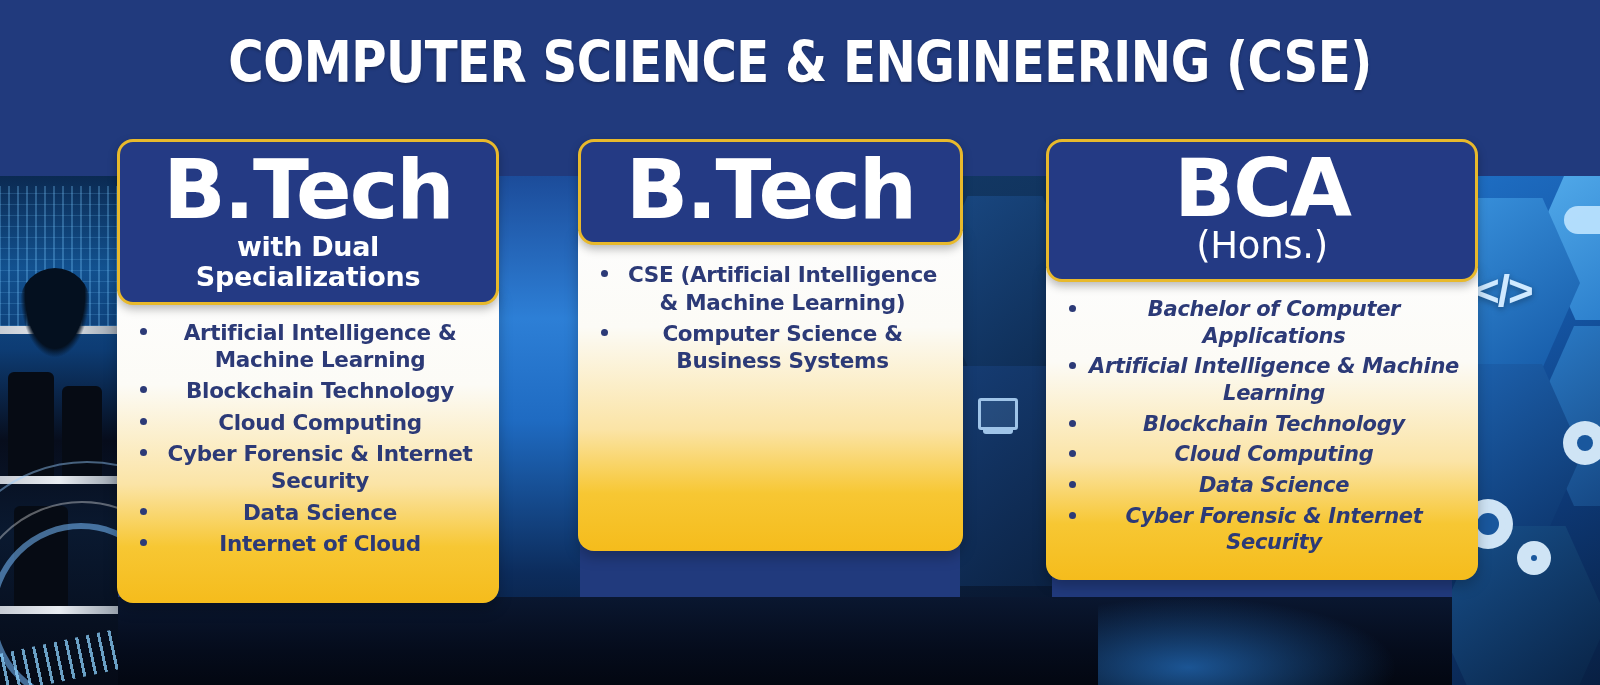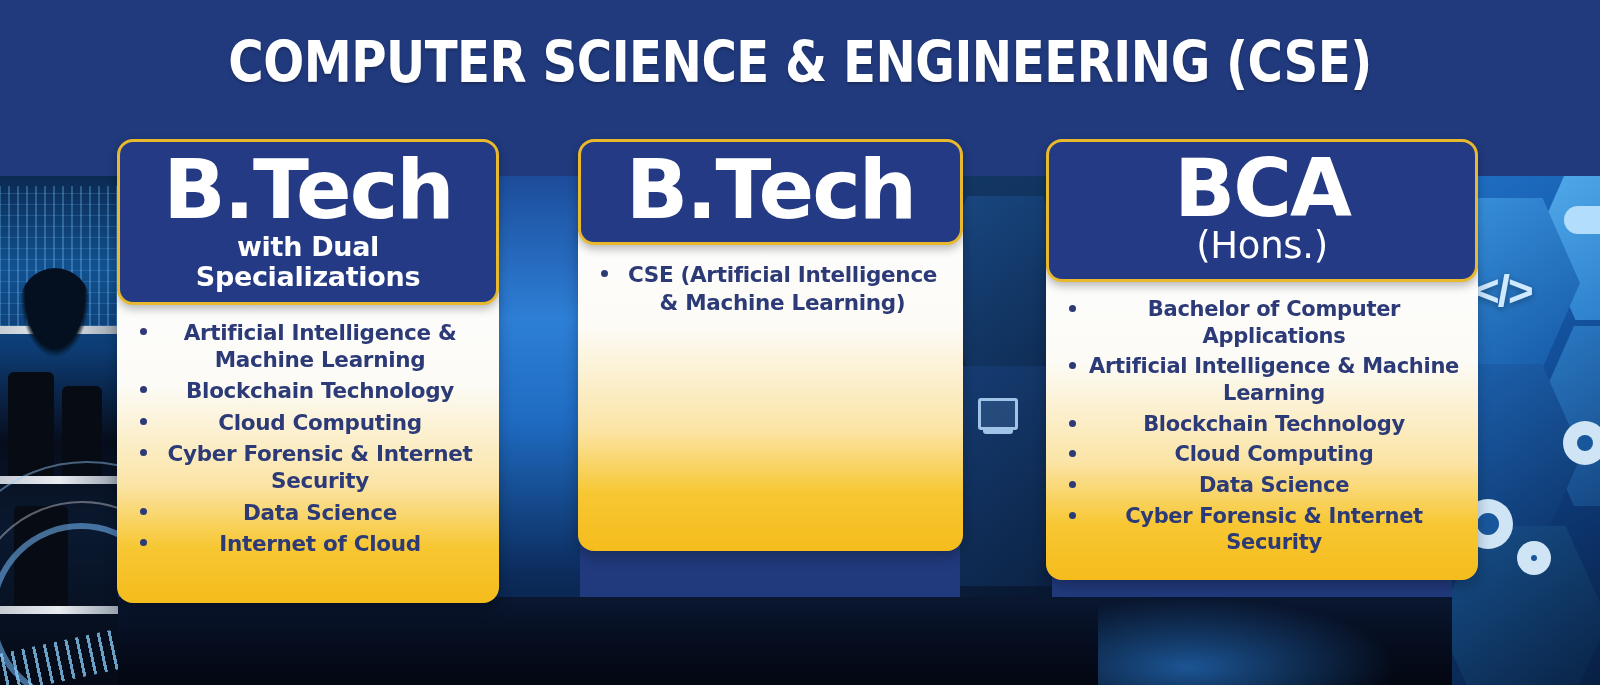--- a/index.html
+++ b/index.html
@@ -168,21 +168,21 @@
 
   .card-body{
     position:relative;z-index:1;margin-top:-14px;
     background:linear-gradient(180deg,#fdfdfd 0%,#fcfbf6 30%,#fbe4a6 62%,#f7c733 82%,#f5bc1c 100%);
     border-radius:0 0 16px 16px;
     padding:28px 16px 22px 16px;
     box-shadow:0 6px 14px rgba(0,0,0,.25);
   }
   .card.c1 .card-body{height:262px;}
   .card.c2 .card-body{height:268px;padding-top:30px;}
-  .card.c3 .card-body{height:262px;}
+  .card.c3 .card-body{height:262px;font-style:italic;}
 
   ul.list{margin:0;padding:0 0 0 24px;list-style:none;}
   ul.list li{
     position:relative;
     color:#2c3a77;
     font-family:"DejaVu Sans", sans-serif;
     font-weight:700;
     font-size:21.5px;line-height:1.27;
     margin-bottom:4px;
     letter-spacing:-0.3px;
@@ -261,20 +261,21 @@
       </div>
     </div>
 
     <div class="card c2">
       <div class="card-head">
         <div class="head-title">B.Tech</div>
       </div>
       <div class="card-body">
         <ul class="list">
           <li>CSE (Artificial Intelligence &amp; Machine Learning)</li>
+          <li>Computer Science &amp; Business Systems</li>
         </ul>
       </div>
     </div>
 
     <div class="card c3">
       <div class="card-head">
         <div class="head-title">BCA</div>
         <div class="head-sub">(Hons.)</div>
       </div>
       <div class="card-body">

